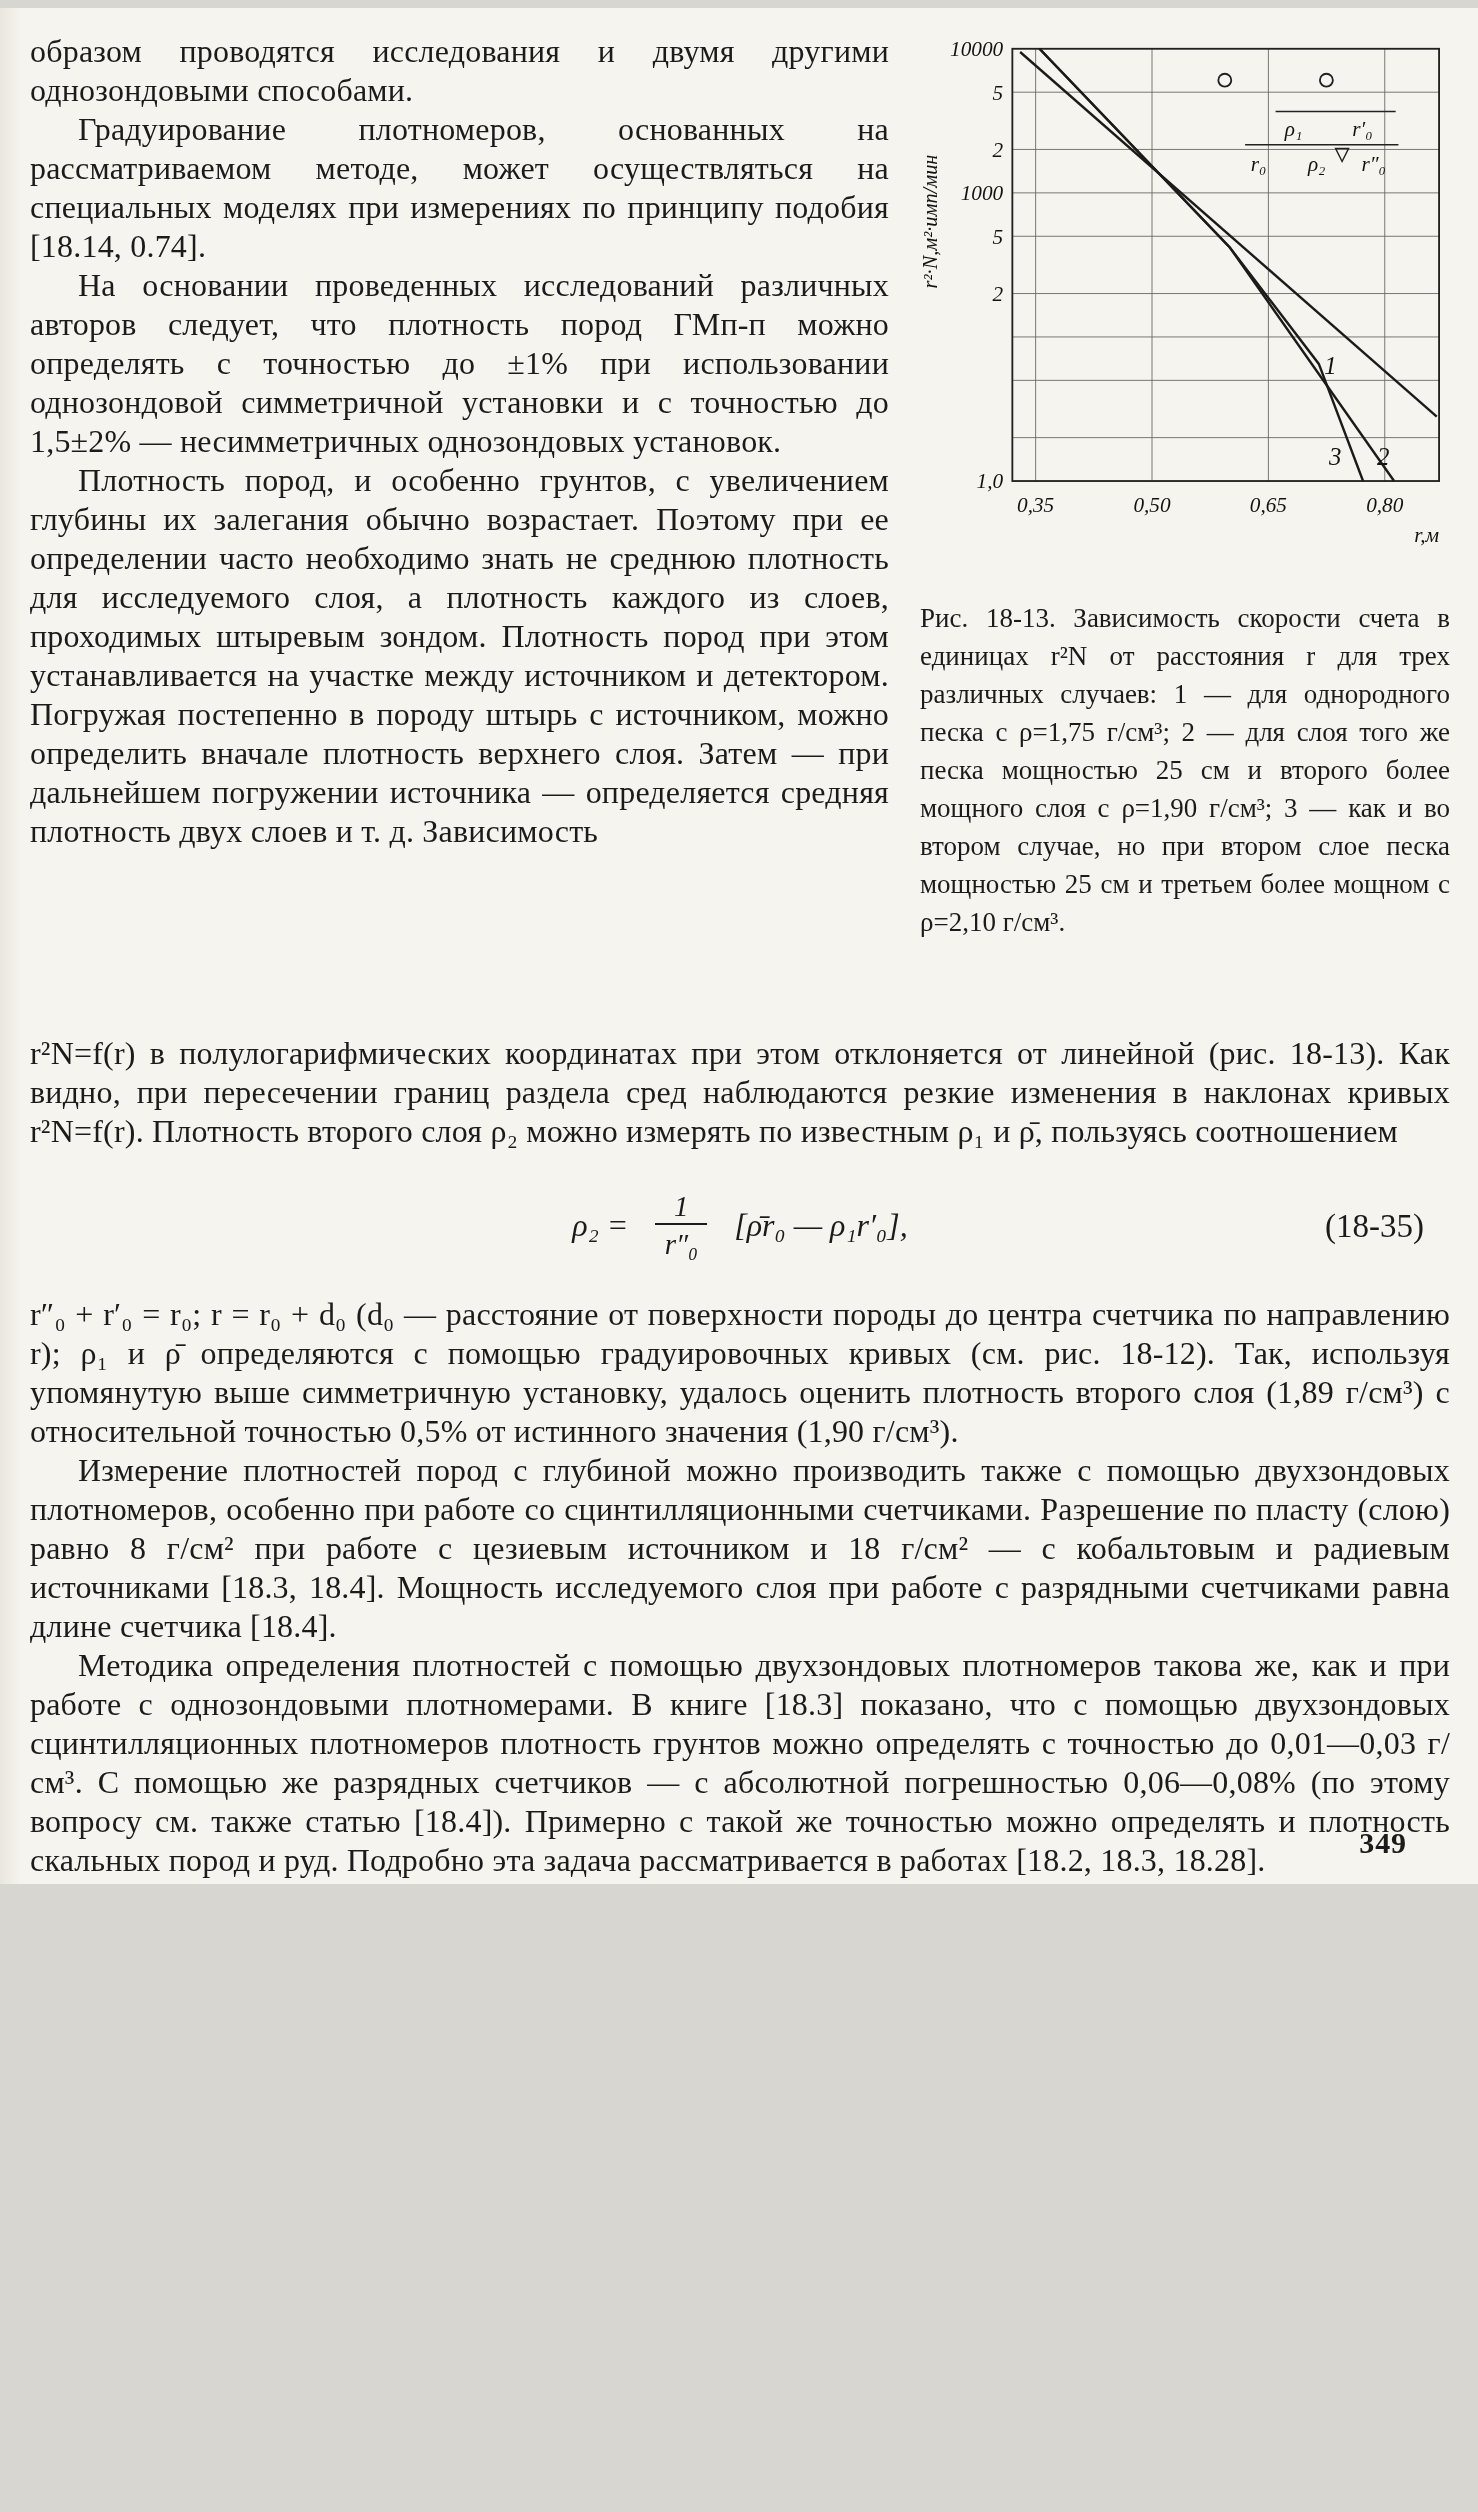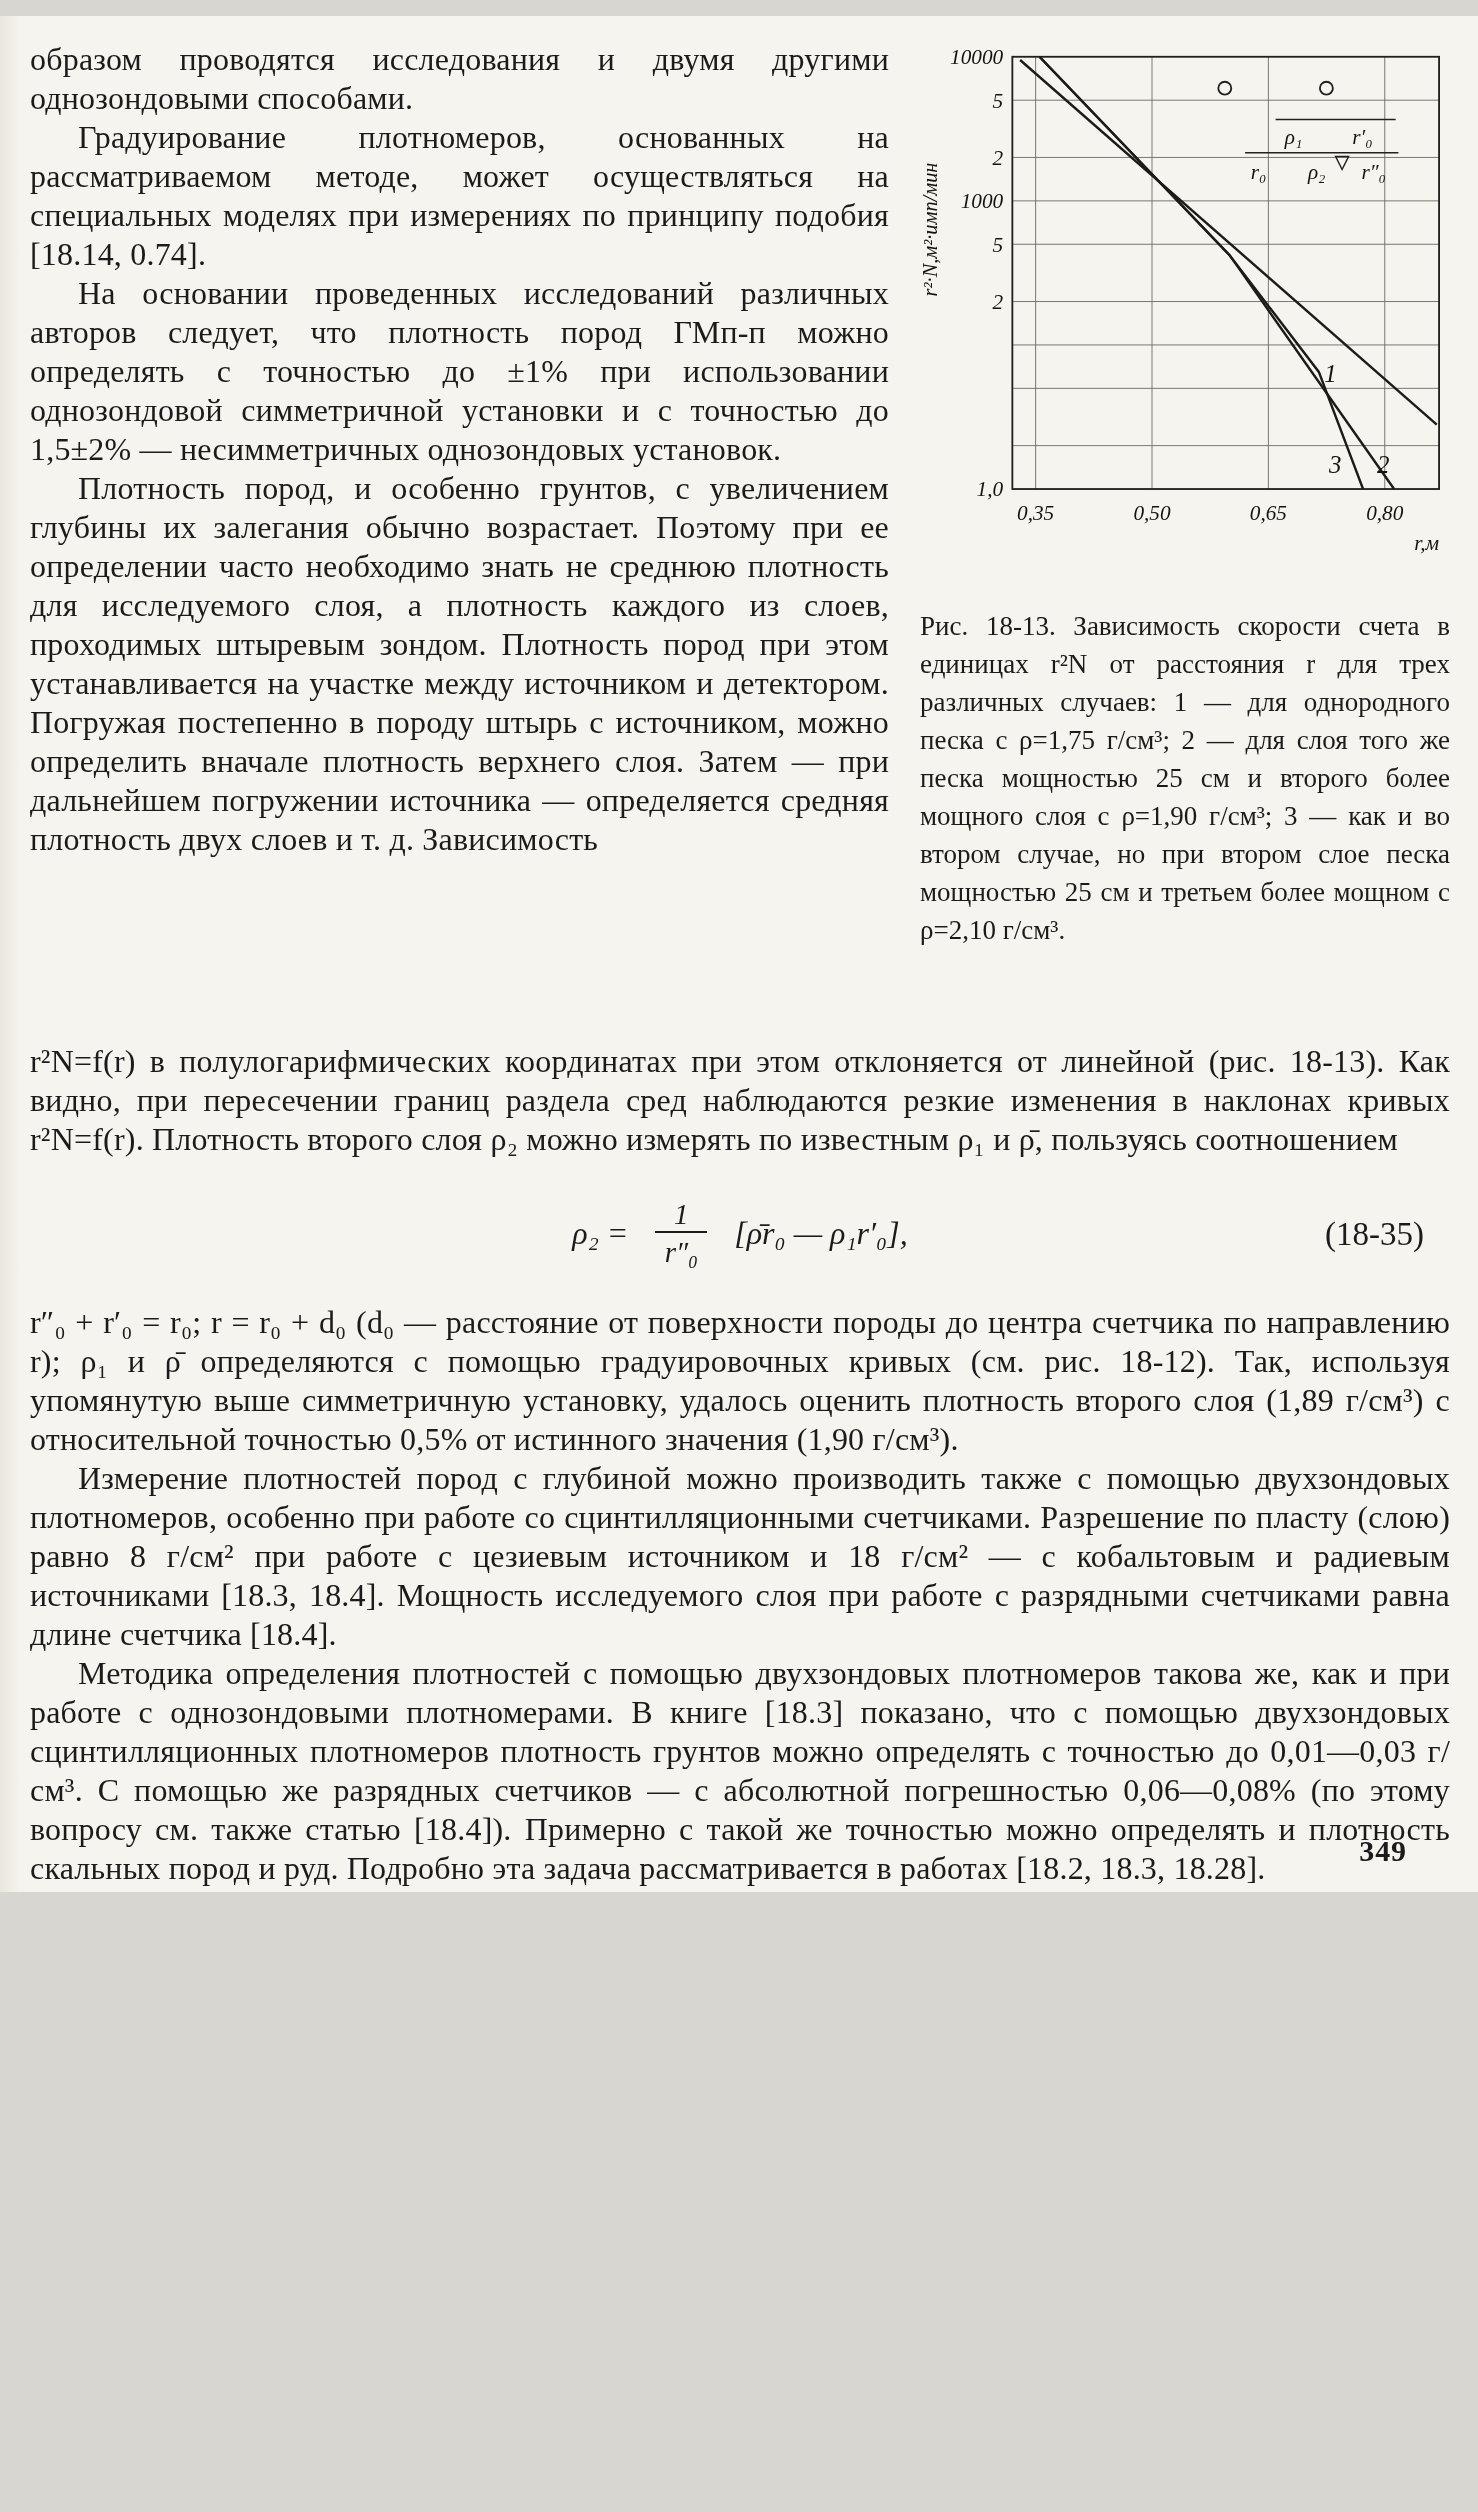--- a/index.html
+++ b/index.html
@@ -1,19 +1,19 @@
 <!DOCTYPE html>
 <html style="font-size:15px"><head>
 <meta charset="utf-8">
 <style>
   html,body{margin:0;padding:0;background:#d8d6d0;}
   .page{
     position:relative;
     width:1478px;height:1876px;
-    margin:16px auto;
+    margin:8px auto;
     background:linear-gradient(90deg,#e9e6df 0px,#f6f4ee 20.3px,#f6f4ee 100%);
     color:#1b1b1b;
     font-family:"Liberation Serif","DejaVu Serif",serif;
     box-sizing:border-box;
     padding:24px 28px 8px 30px;
     overflow:hidden;
   }
   .para{
     margin:0;
     font-size:32px;

